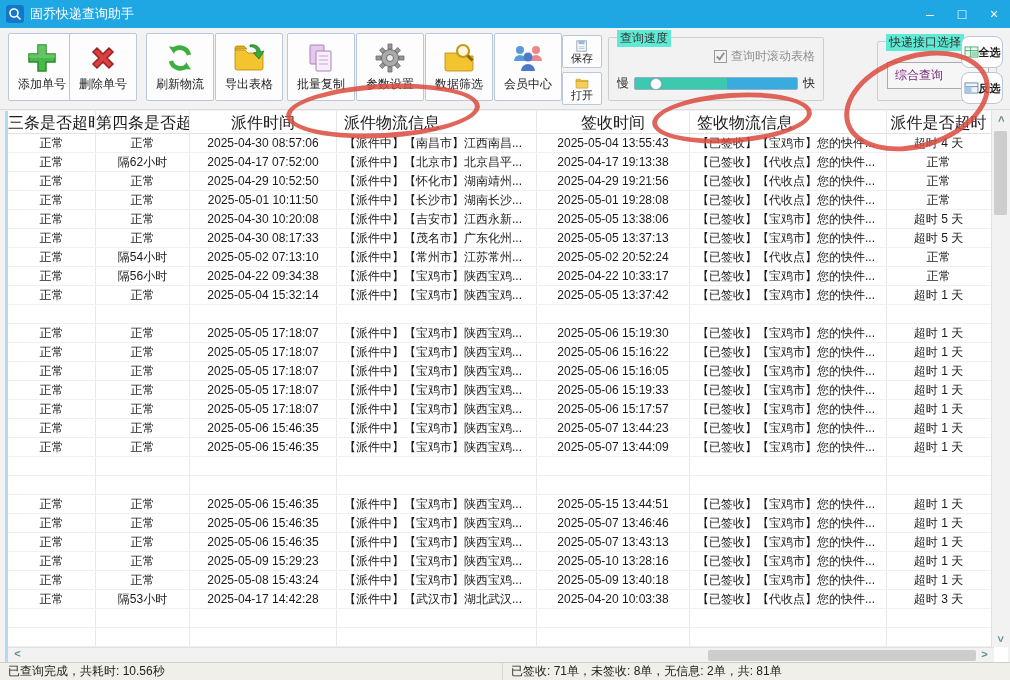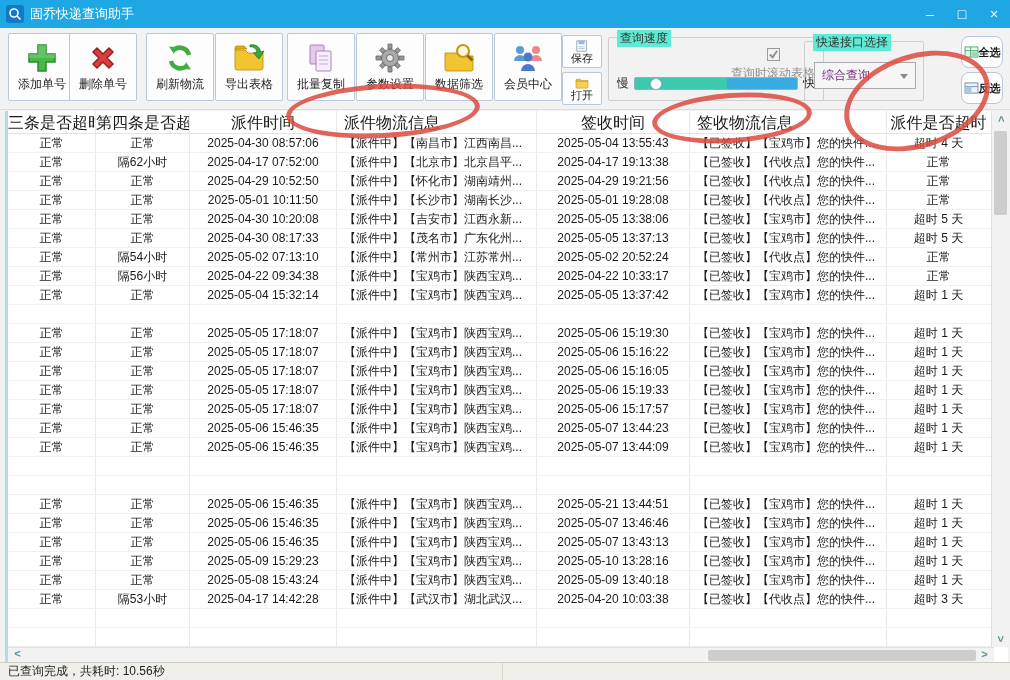--- a/index.html
+++ b/index.html
@@ -17,28 +17,28 @@
   .toolbar { position:absolute; left:0; top:28px; width:1010px; height:82px; background:#f2f2f2; border-bottom:1px solid #dcdcdc; }
   .bigbtn { position:absolute; top:5px; width:68px; height:68px; background:#fdfdfd; border:1px solid #b9c9da; border-radius:2px; display:flex; flex-direction:column; align-items:center; justify-content:center; gap:2px; }
   .bigbtn svg { width:32px; height:32px; }
   .bigbtn .blabel { font-size:12px; color:#222; }
   .minibtn { position:absolute; left:562px; width:40px; height:33px; background:#fdfdfd; border:1px solid #b9c9da; border-radius:2px; display:flex; flex-direction:column; align-items:center; justify-content:center; }
   .minibtn svg { width:14px; height:12px; }
   .minibtn .blabel { font-size:11px; line-height:12px; }
   .group { position:absolute; border:1px solid #cfcfcf; border-radius:2px; }
   .group .gtitle { position:absolute; top:-8px; left:8px; background:#5eead4; padding:0 3px; font-size:12px; color:#333; }
   .speed-group { left:608px; top:9px; width:216px; height:64px; }
-  .chk-row { position:absolute; right:8px; top:10px; display:flex; align-items:center; gap:4px; color:#8f8f8f;flex-direction:column; }
+  .chk-row { position:absolute; right:8px; top:10px; display:flex; align-items:center; gap:4px; color:#8f8f8f; }
   .chk-box { width:13px; height:13px; border:1px solid #9a9a9a; background:#f2f2f2; display:inline-flex; align-items:center; justify-content:center; }
   .chk-box svg { width:11px; height:11px; }
   .slider-row { position:absolute; left:8px; right:8px; bottom:8px; display:flex; align-items:center; gap:5px; color:#222; }
   .slider-track { position:relative; flex:1; height:13px; border:1px solid #8fb2c6; background:#3aabdf; border-radius:2px; overflow:visible; }
   .slider-fill { position:absolute; left:0; top:0; bottom:0; width:57%; background:#3dc9ad; }
   .slider-thumb { position:absolute; top:0px; left:9%; width:12px; height:12px; background:#fff; border:1px solid #9fb4c0; border-radius:50%; box-shadow:0 0 1px rgba(0,0,0,.3); }
-  .api-group { left:804px; top:13px; width:120px; height:60px; }
+  .api-group { left:877px; top:13px; width:120px; height:60px; }
   .dropdown { position:absolute; left:9px; top:20px; width:102px; height:27px; border:1px solid #ababab; background:#f6f6f6; color:#701a75; line-height:25px; padding-left:7px; }
   .dd-arrow { position:absolute; right:7px; top:11px; width:0; height:0; border-left:4px solid transparent; border-right:4px solid transparent; border-top:5px solid #8a8a8a; }
   .selbtn { position:absolute; left:961px; width:42px; height:32px; background:#fdfdfd; border:1px solid #b9c9da; border-radius:8px; display:flex; flex-direction:row; align-items:center; justify-content:center;font-weight:bold; }
   .selbtn svg { width:15px; height:12px; }
   .selbtn .blabel { font-size:11px; line-height:12px; }
 
   
   .grid { position:absolute; left:5px; top:111px; width:1003px; height:551px; background:#fff; border-left:3px solid #b2d9ee; }
   .ghead { display:flex; height:23px; line-height:23px; border-bottom:1px solid #e3e3e3; background:#fff; font-size:16px; }
   .gbody { height:513px; overflow:hidden; }
@@ -56,21 +56,21 @@
   .vthumb { position:absolute; left:2px; top:20px; width:13px; height:84px; background:#cdcdcd; border-radius:2px; }
   .hscroll { position:absolute; left:0; bottom:0; height:15px; width:986px; background:#f2f2f2; border-top:1px solid #e0e0e0; }
   .hthumb { position:absolute; left:700px; top:2px; width:268px; height:11px; background:#cdcdcd; border-radius:2px; }
   .chev { position:absolute; color:#5f8d96; font-size:11px; font-weight:bold; width:15px; text-align:center; }
   .chev-up { top:2px; left:1px; transform:rotate(-90deg); }
   .chev-down { bottom:2px; left:1px; transform:rotate(90deg); }
   .chev-left { left:2px; top:0px; transform:rotate(180deg); }
   .chev-right { right:2px; top:0px; }
 
   
-  .statusbar { position:absolute; left:0; bottom:0; width:1010px; height:18px; background:#f0efe9; border-top:1px solid #cfcfc7; display:flex; font-size:12px; color:#222; line-height:17px;flex-direction:column; }
+  .statusbar { position:absolute; left:0; bottom:0; width:1010px; height:18px; background:#f0efe9; border-top:1px solid #cfcfc7; display:flex; font-size:12px; color:#222; line-height:17px; }
   .status-left { width:503px; padding-left:8px; border-right:1px solid #d8d8d0; }
   .status-right { padding-left:8px; }
 
   
   .redcircle { position:absolute; border:5px solid rgba(218,74,62,.85); border-radius:50%; z-index:40; pointer-events:none; }
   .rc1 { left:286px; top:84px; width:194px; height:54px; transform:rotate(-3deg); }
   .rc2 { left:652px; top:93px; width:160px; height:50px; transform:rotate(-4deg); }
   .rc3 { left:842px; top:54px; width:150px; height:94px; transform:rotate(-18deg); }
 </style>
 </head>
@@ -411,21 +411,21 @@
     <div class="cell c3"></div>
     <div class="cell c4"></div>
     <div class="cell c5"></div>
     <div class="cell c6"></div>
   </div>
       <div class="trow">
     <div class="cell c0">正常</div>
     <div class="cell c1">正常</div>
     <div class="cell c2">2025-05-06 15:46:35</div>
     <div class="cell c3">【派件中】【宝鸡市】陕西宝鸡...</div>
-    <div class="cell c4">2025-05-21 13:44:51</div>
+    <div class="cell c4">2025-05-15 13:44:51</div>
     <div class="cell c5">【已签收】【宝鸡市】您的快件...</div>
     <div class="cell c6">超时 1 天</div>
   </div>
       <div class="trow">
     <div class="cell c0">正常</div>
     <div class="cell c1">正常</div>
     <div class="cell c2">2025-05-06 15:46:35</div>
     <div class="cell c3">【派件中】【宝鸡市】陕西宝鸡...</div>
     <div class="cell c4">2025-05-07 13:46:46</div>
     <div class="cell c5">【已签收】【宝鸡市】您的快件...</div>

